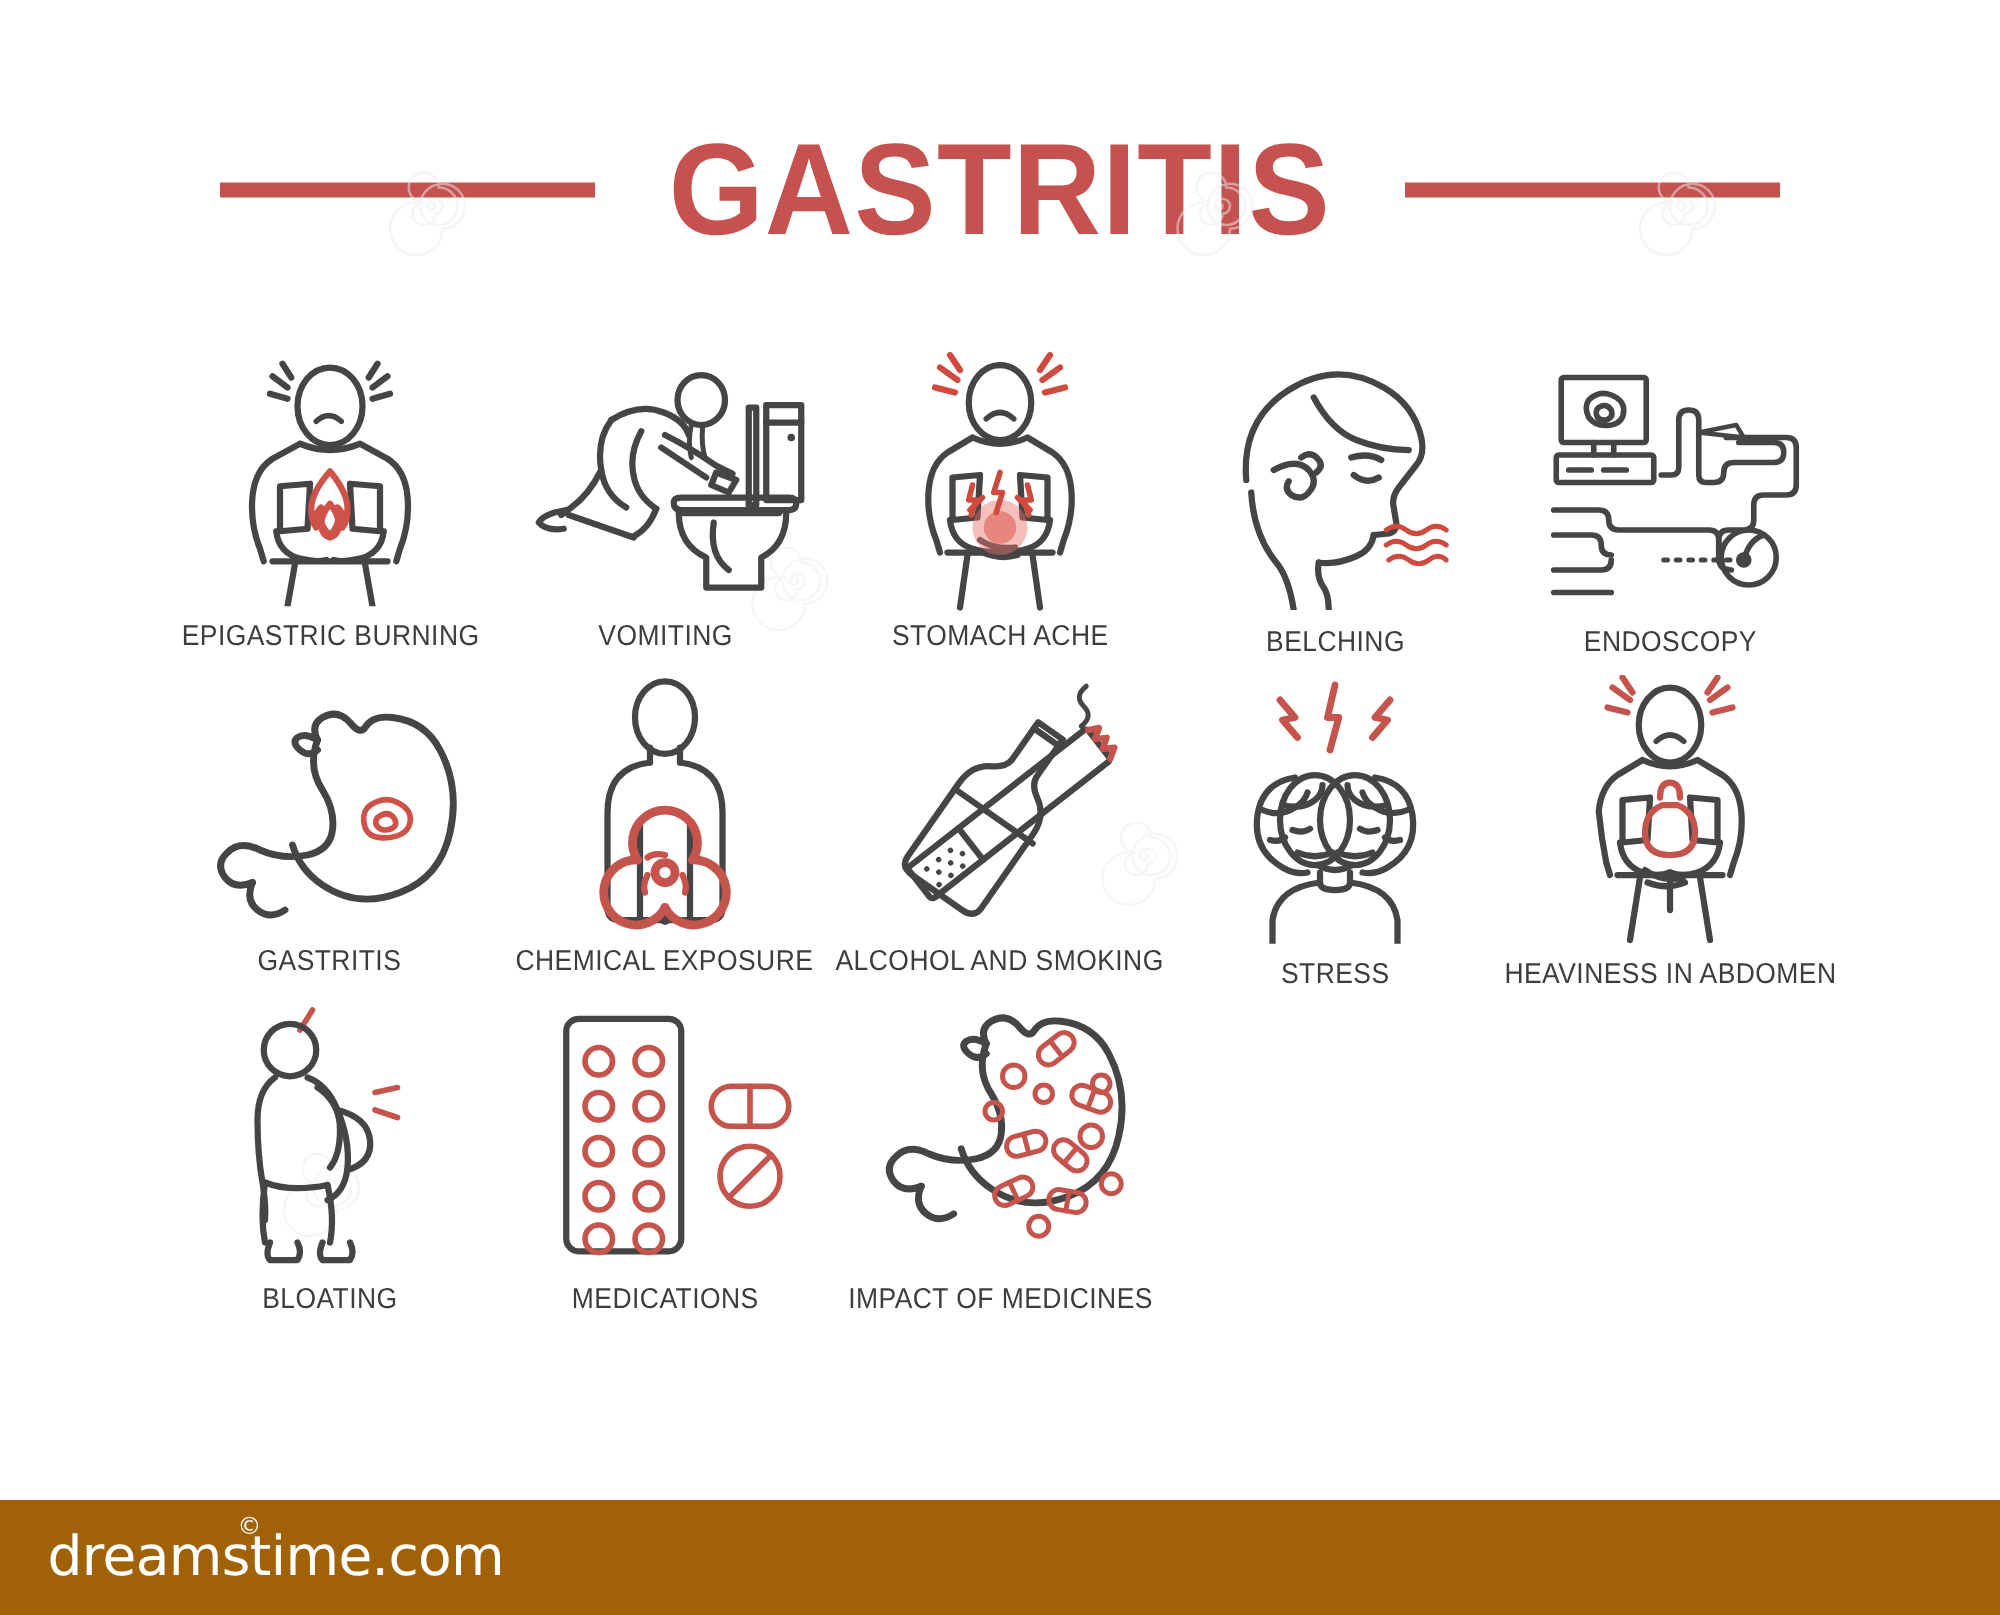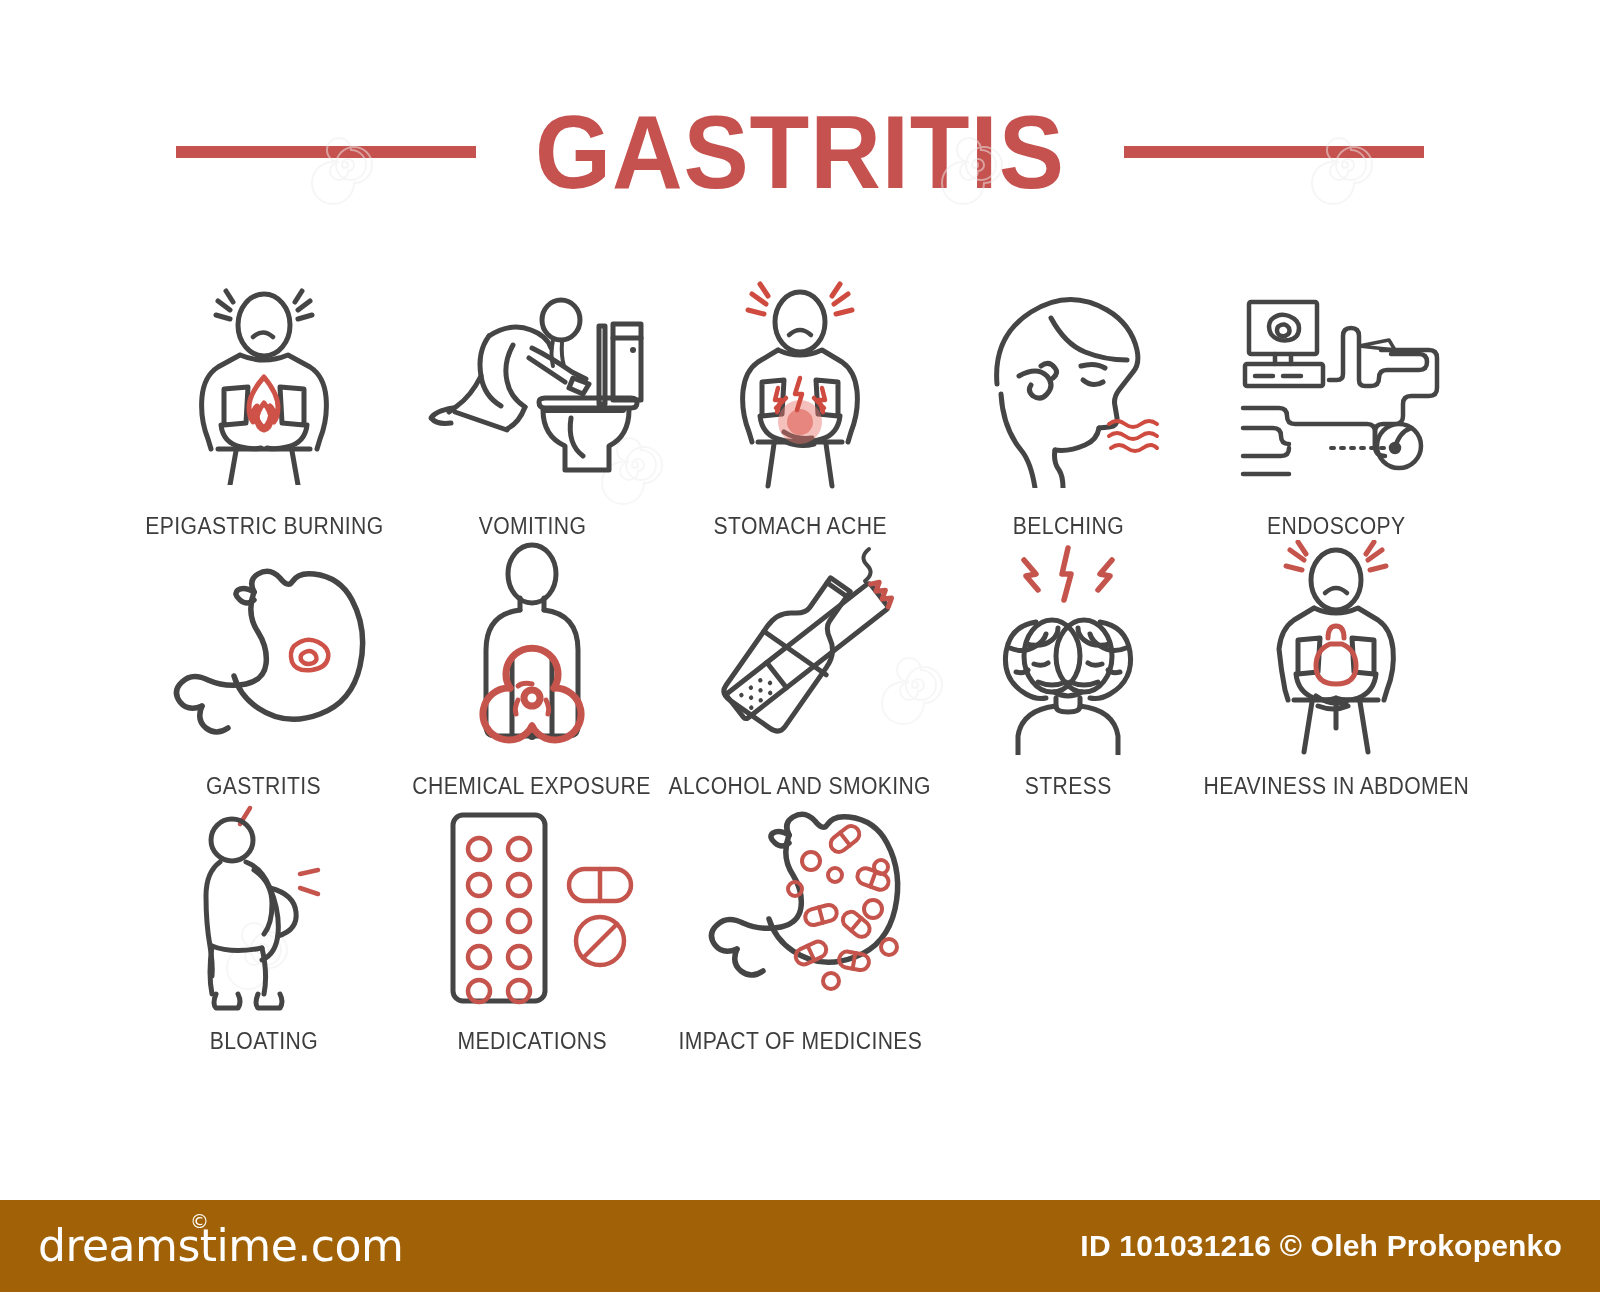--- a/index.html
+++ b/index.html
@@ -54,21 +54,21 @@
     width: 1340px;
     display: grid;
     grid-template-columns: repeat(5, 268px);
     grid-template-rows: 255px 260px 255px;
   }
   .cell {
     position: relative;
     display: flex;
     flex-direction: column;
     align-items: center;
-    justify-content: space-between;
+    justify-content: flex-start;
   }
   .icon-box {
     width: 240px;
     height: 200px;
     display: flex;
     align-items: center;
     justify-content: center;
   }
   .icon-box svg { display: block; }
   .cell-label {
@@ -656,14 +656,13 @@
     <div class="cell-label">IMPACT OF MEDICINES</div>
   </div>
 
 </div>
 
 <div class="footer">
   <div class="ds-logo">
     <span>dreamstime.com</span>
     <span class="reg">©</span>
   </div>
-  <div class="ds-credit">ID 101031216 © Oleh Prokopenko</div>
 </div>
 
 </body></html>

